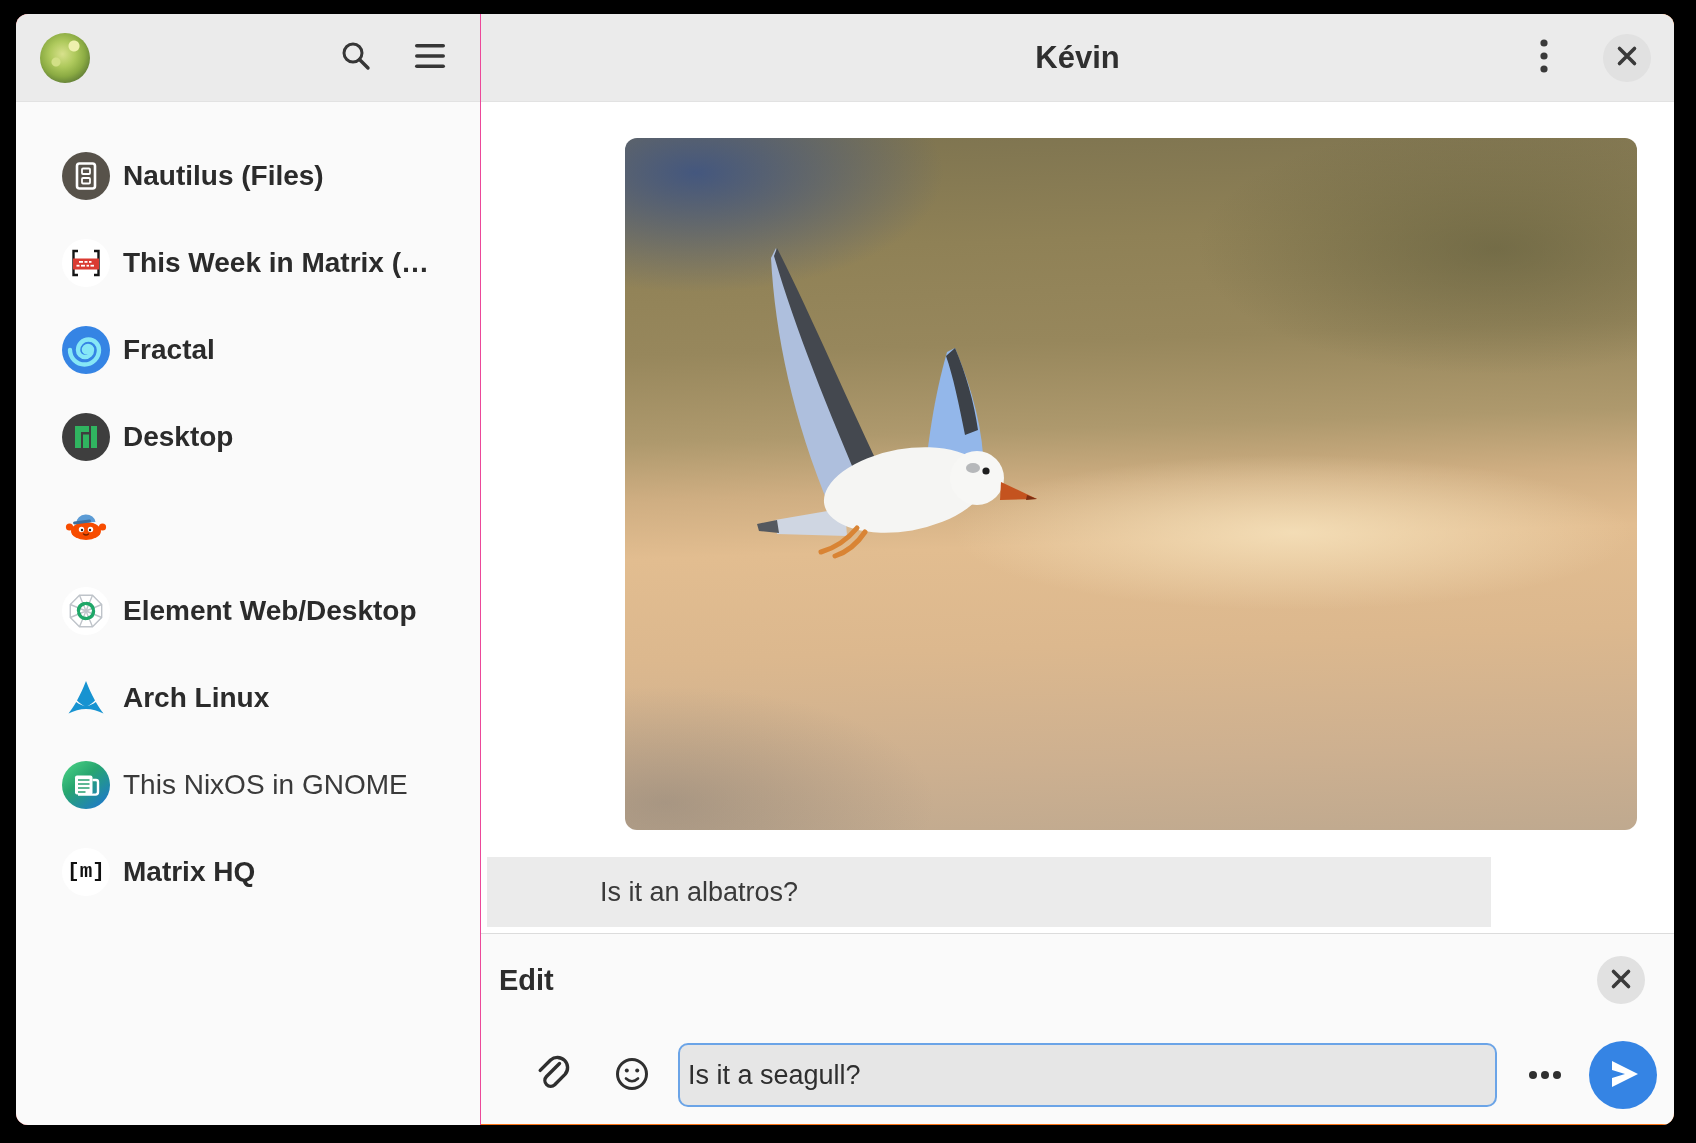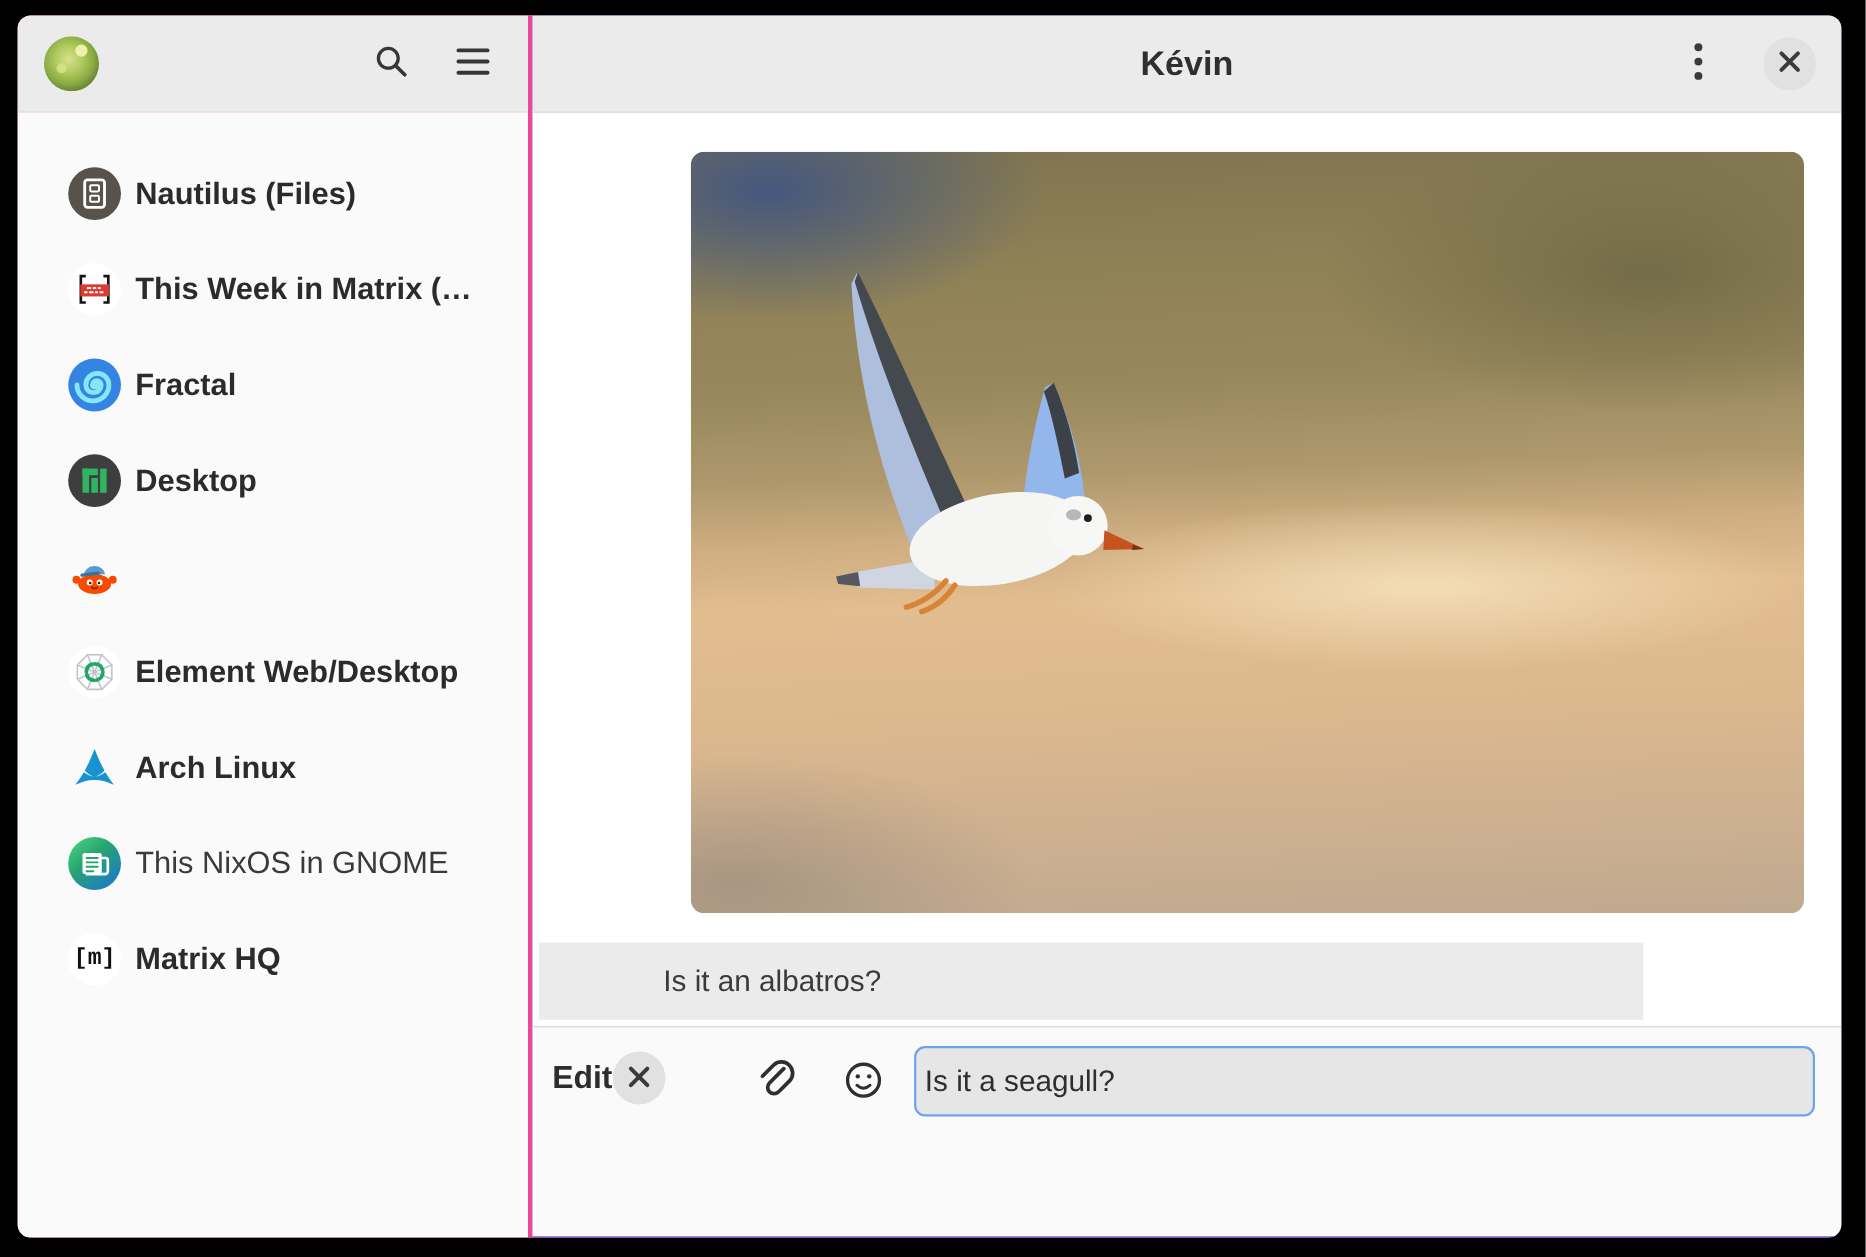--- a/index.html
+++ b/index.html
@@ -5,21 +5,21 @@
   html,body{margin:0;padding:0;}
   body{
     width:1696px;height:1143px;background:#000;position:relative;overflow:hidden;
     font-family:"Liberation Sans",sans-serif;
   }
   .window{
     position:absolute;left:16px;top:14px;width:1658px;height:1111px;
     border-radius:12px;overflow:hidden;background:#fafafa;display:flex;
   }
   
-  .sidebar{width:464px;flex:0 0 464px;display:flex;flex-direction:column;border-right:4px solid #ec4899;background:#ef4444;}
+  .sidebar{width:464px;flex:0 0 464px;display:flex;flex-direction:column;border-right:1px solid #ec4899;background:#ef4444;}
   .sidebar-header{
     height:88px;flex:0 0 88px;background:#ebebeb;border-bottom:1px solid #e2e2e2;
     display:flex;align-items:center;padding:0 26px 0 24px;gap:26px;box-sizing:border-box;
   }
   .spacer{flex:1}
   .iconbtn{background:transparent;border:none;padding:0;width:48px;height:48px;display:flex;align-items:center;justify-content:center;cursor:pointer;}
   .avatar{width:48px;height:48px;border-radius:50%;flex:0 0 48px;display:flex;align-items:center;justify-content:center;overflow:hidden;}
   .av-user{
     width:50px;height:50px;flex:0 0 50px;
     background:
@@ -37,21 +37,21 @@
   .av-nix{background:#4e73c5;}
   .av-manjaro{background:#3e3e3e;}
   .av-spec{background:radial-gradient(circle at 50% 35%, #8c7b57 0%, #5d5138 45%, #3b3426 75%, #2b2720 100%);}
   .av-rust{background:transparent;border-radius:0;}
   .av-element{background:#fff;}
   .av-arch{background:transparent;border-radius:0;}
   .av-twig{background:linear-gradient(140deg,#4fd888 0%,#27a66f 40%,#1c71d8 100%);}
   .av-matrixhq{background:#fff;}
   .mx-text{font-family:"Liberation Mono",monospace;font-size:21px;font-weight:700;color:#101010;}
   
-  .main{flex:1;display:flex;flex-direction:column;background:#6d28d9;min-width:0;}
+  .main{flex:1;display:flex;flex-direction:column;background:#f97316;min-width:0;}
   .main-header{
     height:88px;flex:0 0 88px;background:#ebebeb;border-bottom:1px solid #e2e2e2;
     position:relative;display:flex;align-items:center;justify-content:flex-end;
     padding-right:23px;box-sizing:border-box;gap:35px;
   }
   .chat-title{
     position:absolute;left:0;right:0;text-align:center;
     font-size:31px;font-weight:700;color:#2f2f2f;pointer-events:none;
   }
   .circle-btn{
@@ -69,21 +69,21 @@
       radial-gradient(ellipse 38% 24% at 4% 96%, rgba(118,114,110,.4) 0%, rgba(118,114,110,0) 70%),
       linear-gradient(178deg,#7e7450 0%,#8f8156 16%,#97875c 30%,#ae996d 42%,#cfae82 50%,#e2bd90 58%,#dcb88e 72%,#cdb090 88%,#bfa98f 100%);
   }
   .photo svg{position:absolute;inset:0;}
   .bubble{
     margin:27px 0 0 6px;width:1004px;height:70px;border-radius:0;background:#ebebeb;
     display:flex;align-items:center;box-sizing:border-box;padding-left:113px;
   }
   .bubble span{font-size:27px;color:#3a3a3a;}
   
-  .edit-panel{height:190px;flex:0 0 190px;border-top:1px solid #dcdcdc;background:#fafafa;display:flex;}
+  .edit-panel{height:190px;flex:0 0 190px;border-top:1px solid #dcdcdc;background:#fafafa;display:flex;flex-direction:column;}
   .edit-row{height:92px;flex:0 0 92px;display:flex;align-items:center;padding:0 29px 0 18px;box-sizing:border-box;}
   .edit-label{font-size:29px;font-weight:700;color:#2d2d2d;}
   .edit-row .spacer{flex:1}
   .composer-row{height:98px;flex:1;display:flex;align-items:center;box-sizing:border-box;padding-left:47px;}
   .composer-row .iconbtn{margin-right:0;}
   .msg-input{
     margin-left:22px;width:819px;height:64px;box-sizing:border-box;
     border:2px solid #6ba4e7;border-radius:10px;background:#e6e6e6;
     font-family:"Liberation Sans",sans-serif;font-size:27px;color:#2e2e2e;padding:0 8px;outline:none;
   }

